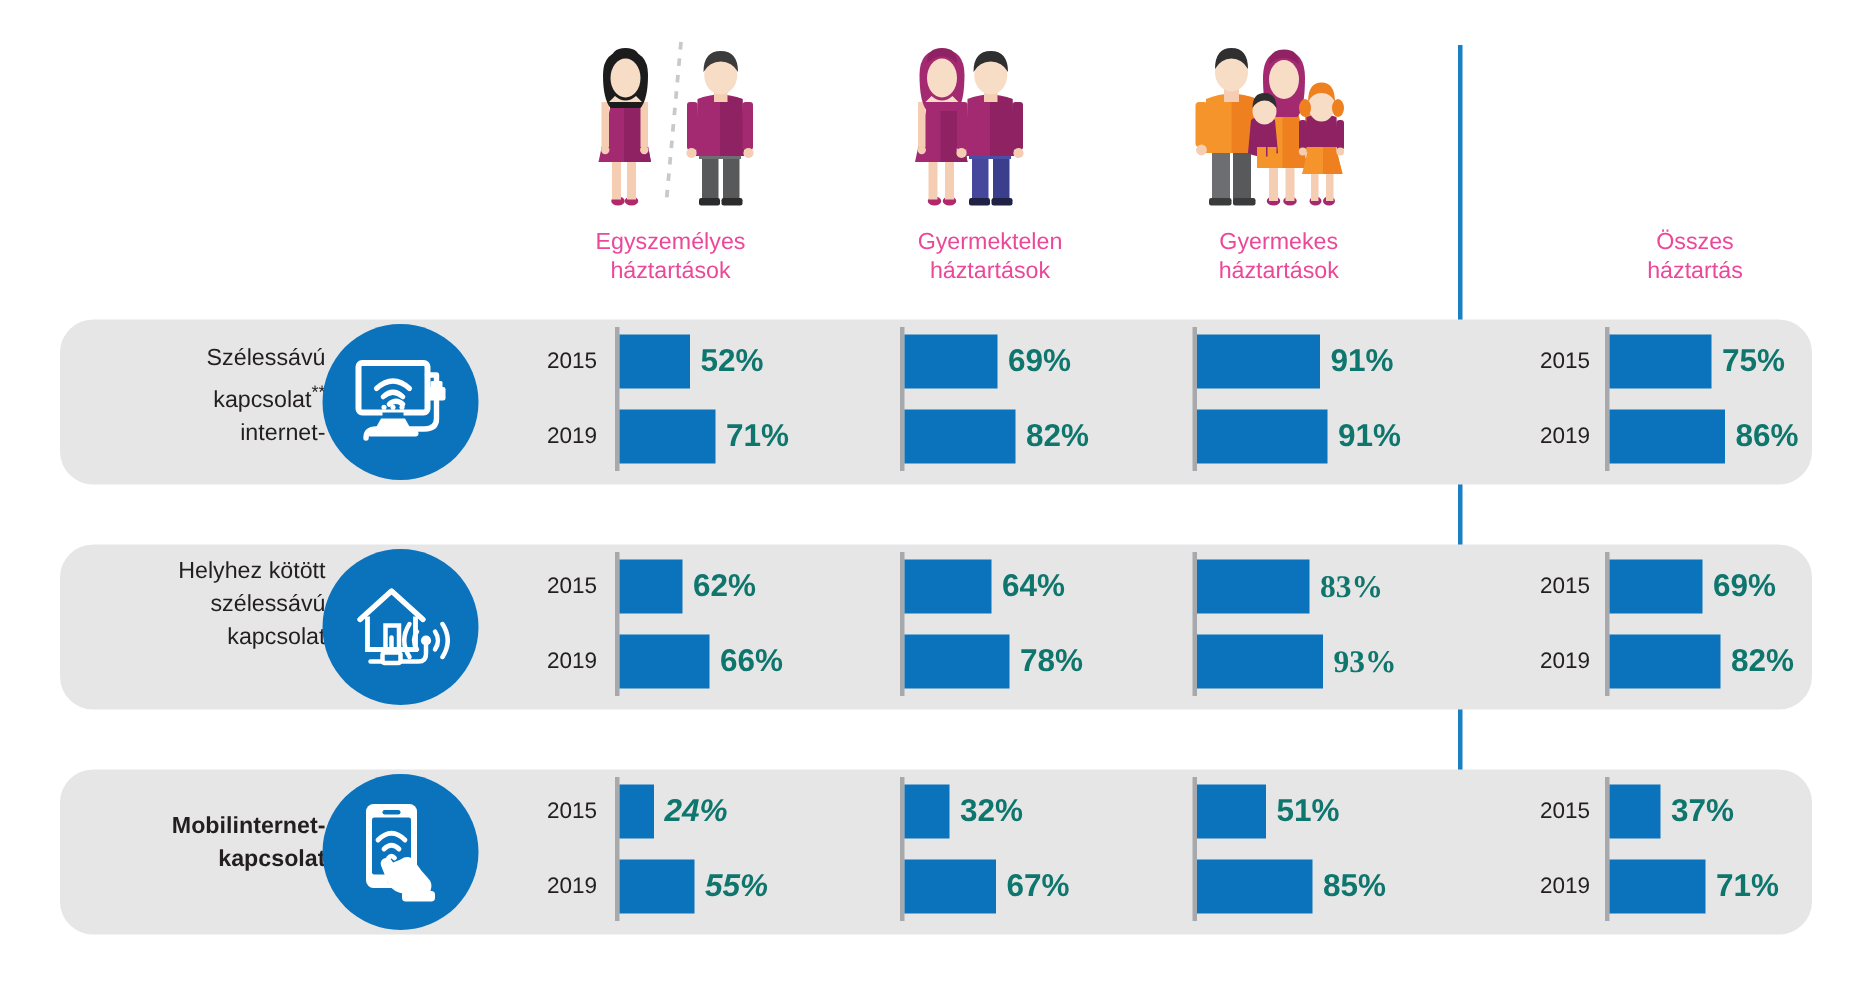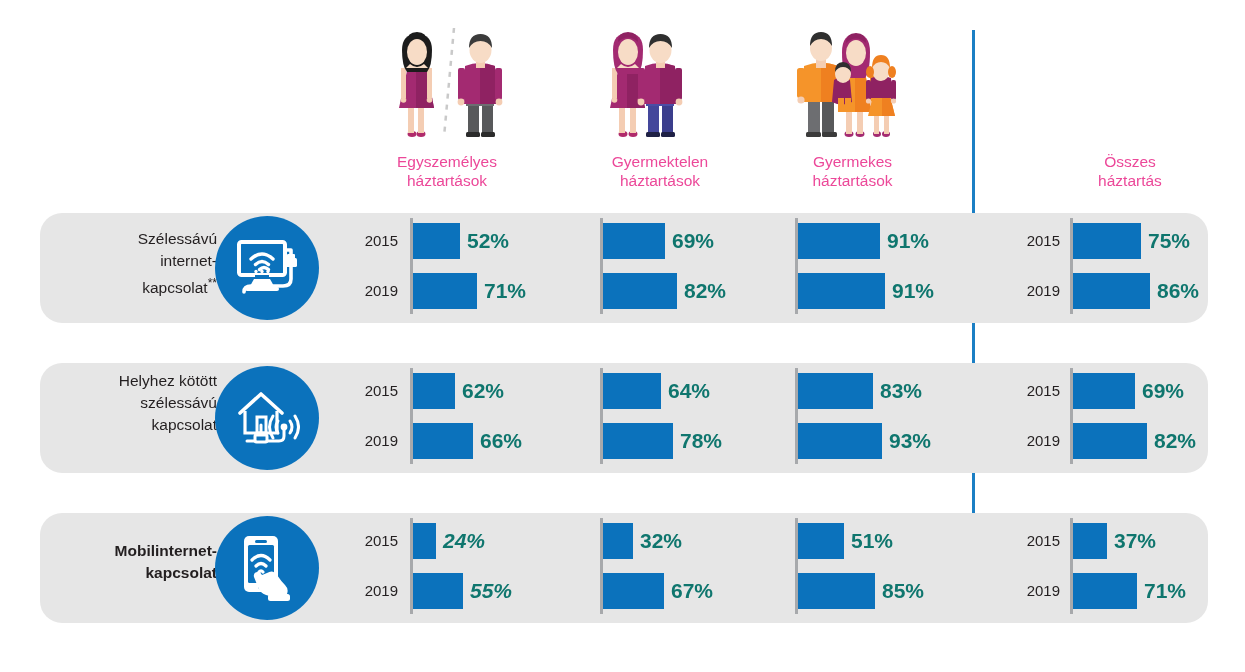--- a/index.html
+++ b/index.html
@@ -293,24 +293,24 @@
   <div class="col-head" style="left:1055px;width:150px;">
     <div>Összes</div>
     <div>háztartás</div>
   </div>
 
   <div class="divider"></div>
 
   <div class="panel p1"></div>
   <div class="row-label l1">
     <div>Szélessávú</div>
-    <div>internet-</div>
     <div>
       <span>kapcsolat</span><span class="sup">**</span>
     </div>
+    <div>internet-</div>
   </div>
   <div class="badge b1">
     <svg width="66" height="62" viewBox="0 0 66 62">
       <rect x="5" y="5" width="46" height="33" rx="2.5" fill="none" stroke="#ffffff" stroke-width="4"></rect>
       <path d="M17 22 q11 -10 22 0" fill="none" stroke="#ffffff" stroke-width="3.4" stroke-linecap="round"></path>
       <path d="M21.5 27.5 q6.5 -6 13 0" fill="none" stroke="#ffffff" stroke-width="3.4" stroke-linecap="round"></path>
       <path d="M25.5 32.5 q4.5 -4 9 0" fill="none" stroke="#ffffff" stroke-width="3.4" stroke-linecap="round"></path>
       <rect x="21" y="38" width="14" height="3" fill="#0b72bc"></rect>
       <circle cx="22" cy="34.5" r="1.7" fill="#ffffff"></circle>
       <circle cx="28" cy="34.5" r="1.7" fill="#ffffff"></circle>
@@ -413,21 +413,21 @@
     <div class="baseline"></div>
     <div class="bar-wrap top">
       <div class="bar" style="width:58px;"></div>
       <div class="bar-val">64%</div>
     </div>
     <div class="bar-wrap bot">
       <div class="bar" style="width:70px;"></div>
       <div class="bar-val">78%</div>
     </div>
   </div>
-  <div class="bargroup" style="left:795px;top:368px;">
+  <div class="bargroup" style="left:795px;top:368px;font-family:Liberation Serif, serif;">
     <div class="baseline"></div>
     <div class="bar-wrap top">
       <div class="bar" style="width:75px;"></div>
       <div class="bar-val">83%</div>
     </div>
     <div class="bar-wrap bot">
       <div class="bar" style="width:84px;"></div>
       <div class="bar-val">93%</div>
     </div>
   </div>

